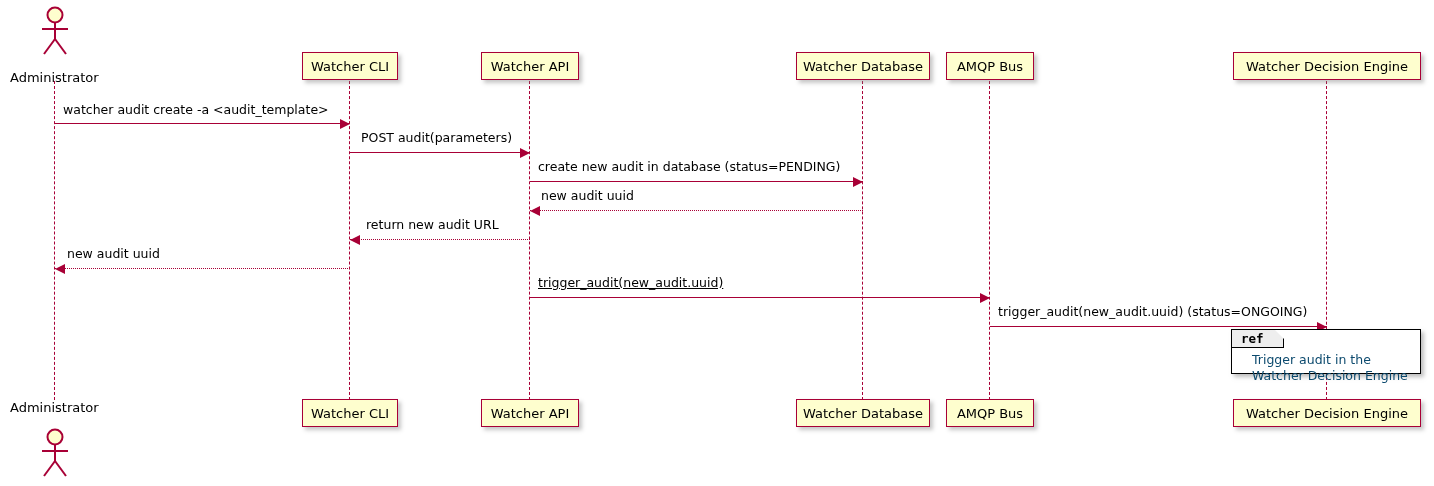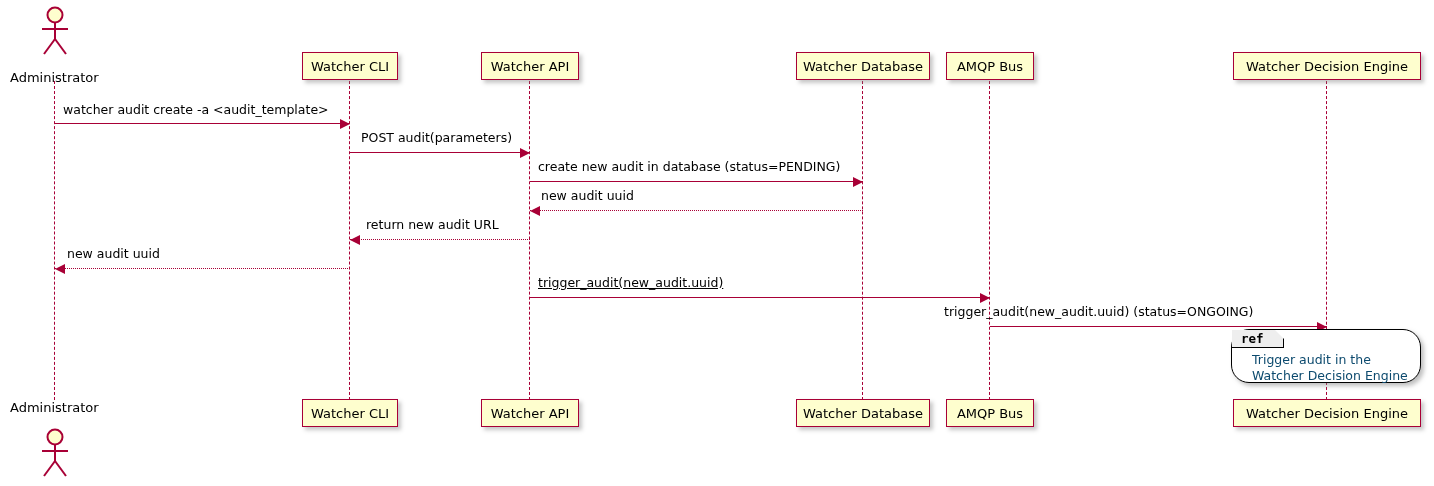--- a/index.html
+++ b/index.html
@@ -184,25 +184,25 @@
       <div class="arrow-head left" style="top: 234.5px; left: 350px;"></div>
       <div class="msg-label" style="left: 366px; top: 219px;">return new audit URL</div>
       <div class="msg-line dotted" style="left: 55px; top: 268px; width: 295px;"></div>
       <div class="arrow-head left" style="top: 263.5px; left: 55px;"></div>
       <div class="msg-label" style="left: 67px; top: 248px;">new audit uuid</div>
       <div class="msg-line" style="left: 530px; top: 297px; width: 460px;"></div>
       <div class="arrow-head right" style="top: 292.5px; left: 980px;"></div>
       <div class="msg-label" style="left: 538px; top: 277px; text-decoration: underline;">trigger_audit(new_audit.uuid)</div>
       <div class="msg-line" style="left: 990px; top: 326px; width: 337px;"></div>
       <div class="arrow-head right" style="top: 321.5px; left: 1317px;"></div>
-      <div class="msg-label" style="left: 944px; top: 306px;">trigger_audit(new_audit.uuid) (status=ONGOING)</div>
+      <div class="msg-label" style="left: 998px; top: 306px;">trigger_audit(new_audit.uuid) (status=ONGOING)</div>
     </div>
 
   <div id="fragments">
-      <div class="ref-box" style="left: 1231px; top: 329px; width: 190px; height: 54px; border-radius: 18px;">
+      <div class="ref-box" style="left: 1231px; top: 329px; width: 190px; height: 45px;">
         <div class="ref-tab" style="width: 52px; height: 18px;">ref</div>
         <div class="ref-body" style="left: 20px; top: 22px;">
           <div>Trigger audit in the</div>
           <div>Watcher Decision Engine</div>
         </div>
       </div>
     </div>
 
 </div>
 

